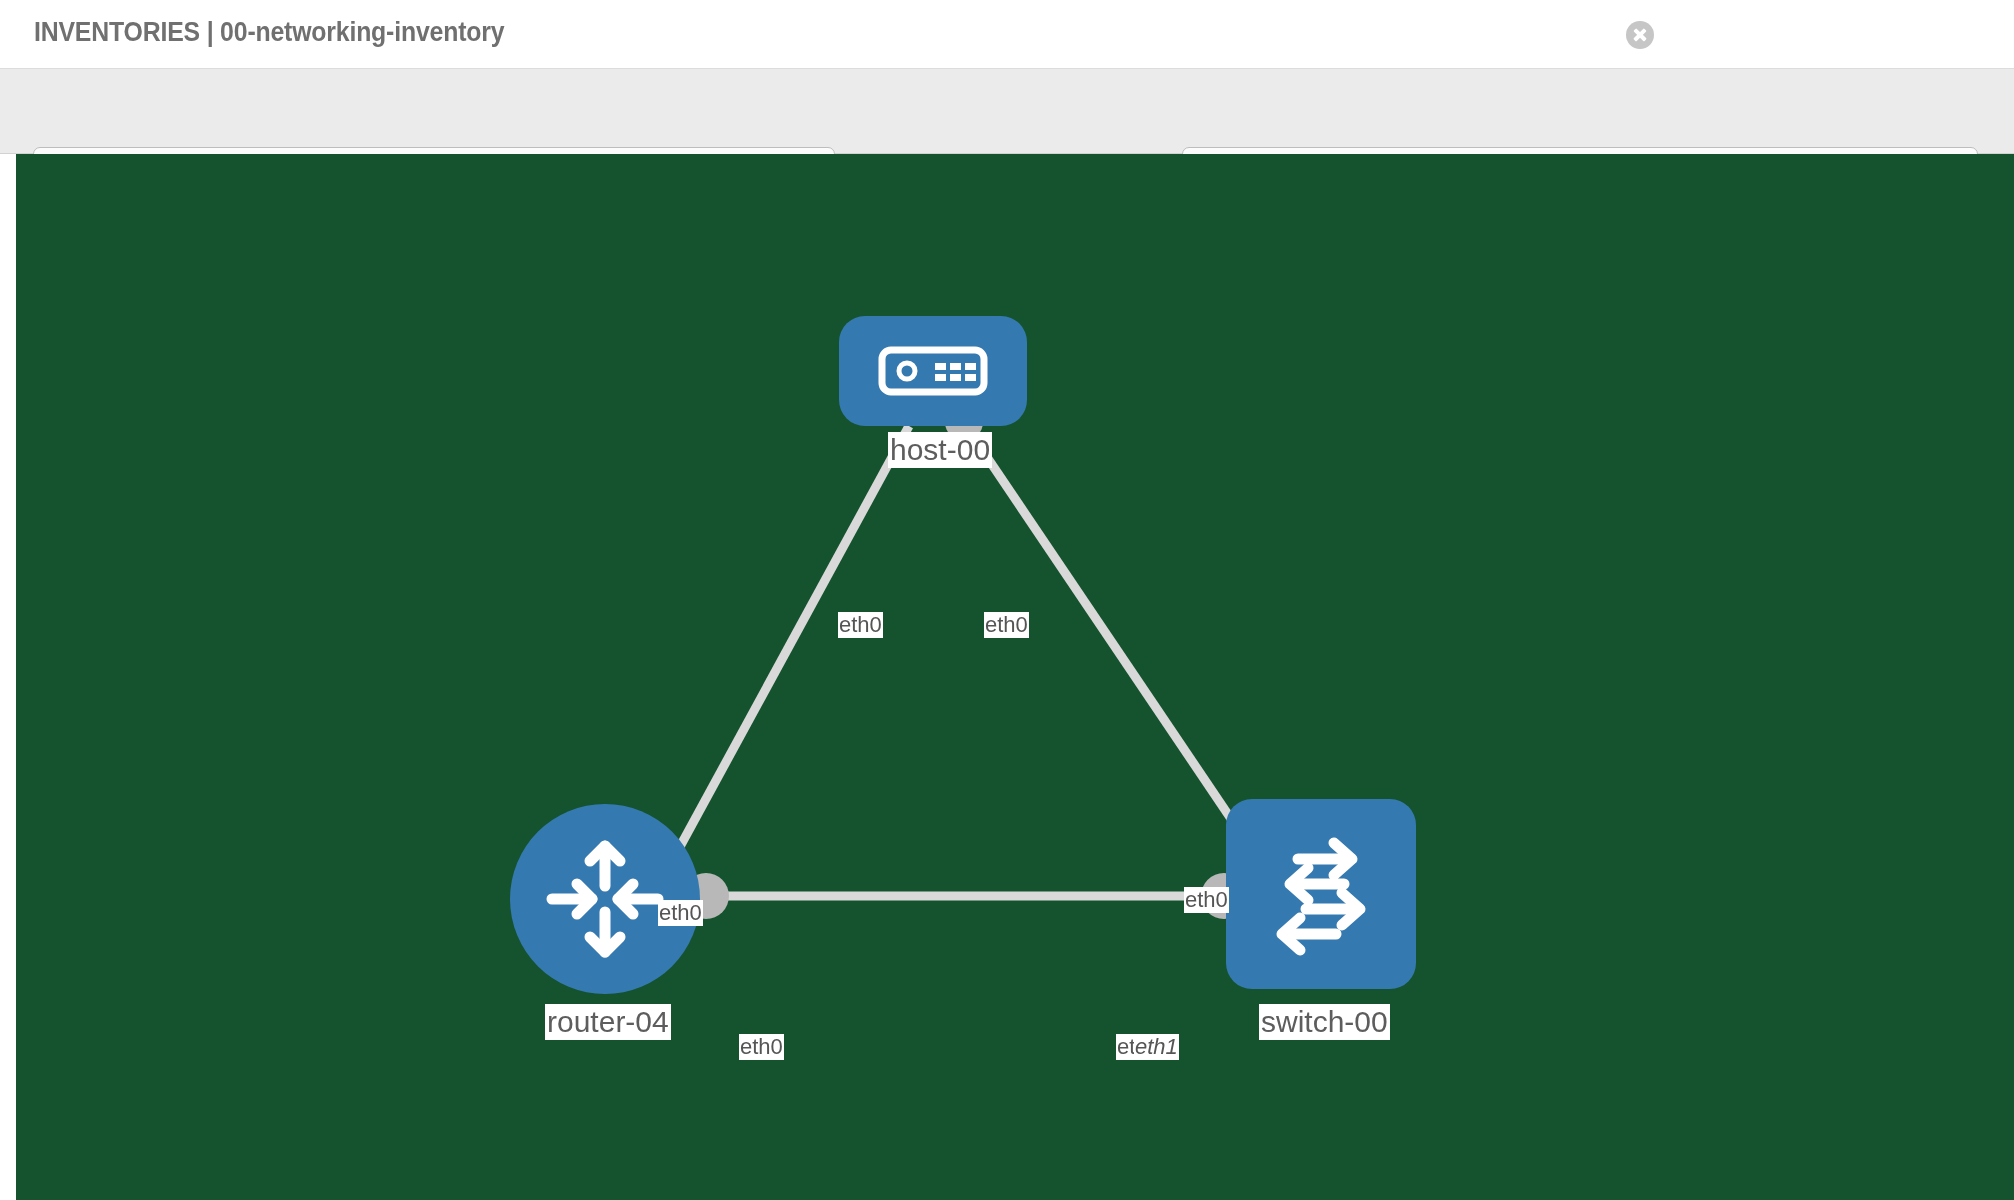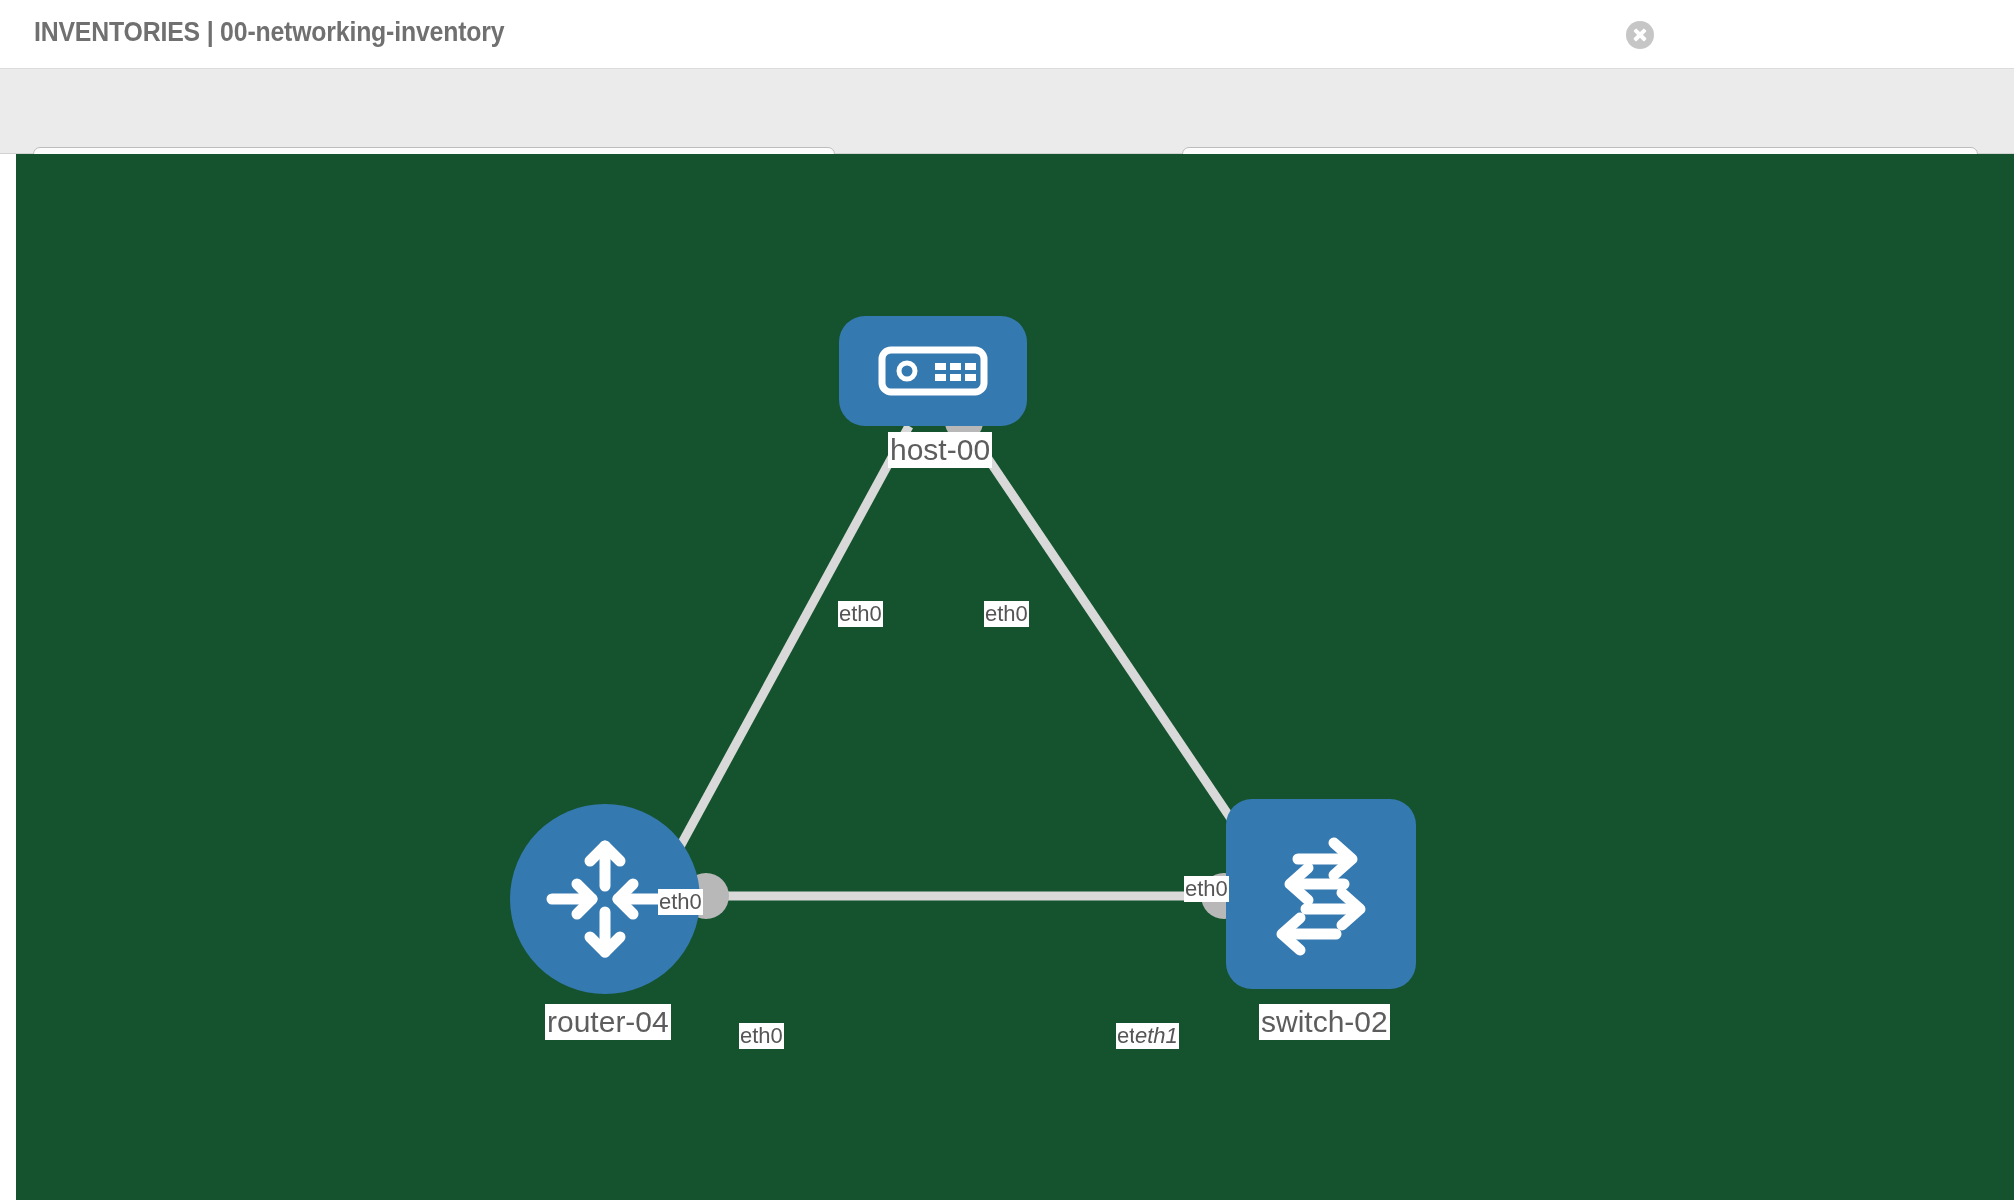--- a/index.html
+++ b/index.html
@@ -168,20 +168,21 @@
   #label-switch { left: 1243px; top: 850px; }
 
   .edge-label {
     position: absolute;
     font-size: 22px;
     color: #555555;
     background: #ffffff;
     white-space: nowrap;
     padding: 0 1px;
     line-height: 26px;
+    margin-top: 11px;
   }
   #edge-label-host-left   { left: 822px;  top: 447px; }
   #edge-label-host-right  { left: 968px;  top: 447px; }
   #edge-label-router-up   { left: 642px;  top: 735px; }
   #edge-label-switch-up   { left: 1168px; top: 722px; }
   #edge-label-router-right{ left: 723px;  top: 869px; }
   #edge-label-switch-left-a { left: 1100px; top: 869px; }
   #edge-label-switch-left-b { left: 1118px; top: 869px; font-style: italic; }
 </style>
 </head>
@@ -284,21 +285,21 @@
         <polyline points="116,94 134,110 116,126"></polyline>
 
         <line x1="110" y1="135" x2="57" y2="135"></line>
         <polyline points="74,119 56,135 74,151"></polyline>
       </g>
     </svg>
   </div>
 
   <div class="node-label" id="label-host">host-00</div>
   <div class="node-label" id="label-router">router-04</div>
-  <div class="node-label" id="label-switch">switch-02</div>
+  <div class="node-label" id="label-switch">switch-00</div>
 
   <div class="edge-label" id="edge-label-host-left">eth0</div>
   <div class="edge-label" id="edge-label-host-right">eth0</div>
   <div class="edge-label" id="edge-label-router-up">eth0</div>
   <div class="edge-label" id="edge-label-switch-up">eth0</div>
   <div class="edge-label" id="edge-label-router-right">eth0</div>
   <div class="edge-label" id="edge-label-switch-left-a">eth</div>
   <div class="edge-label" id="edge-label-switch-left-b">eth1</div>
 
 </div>

